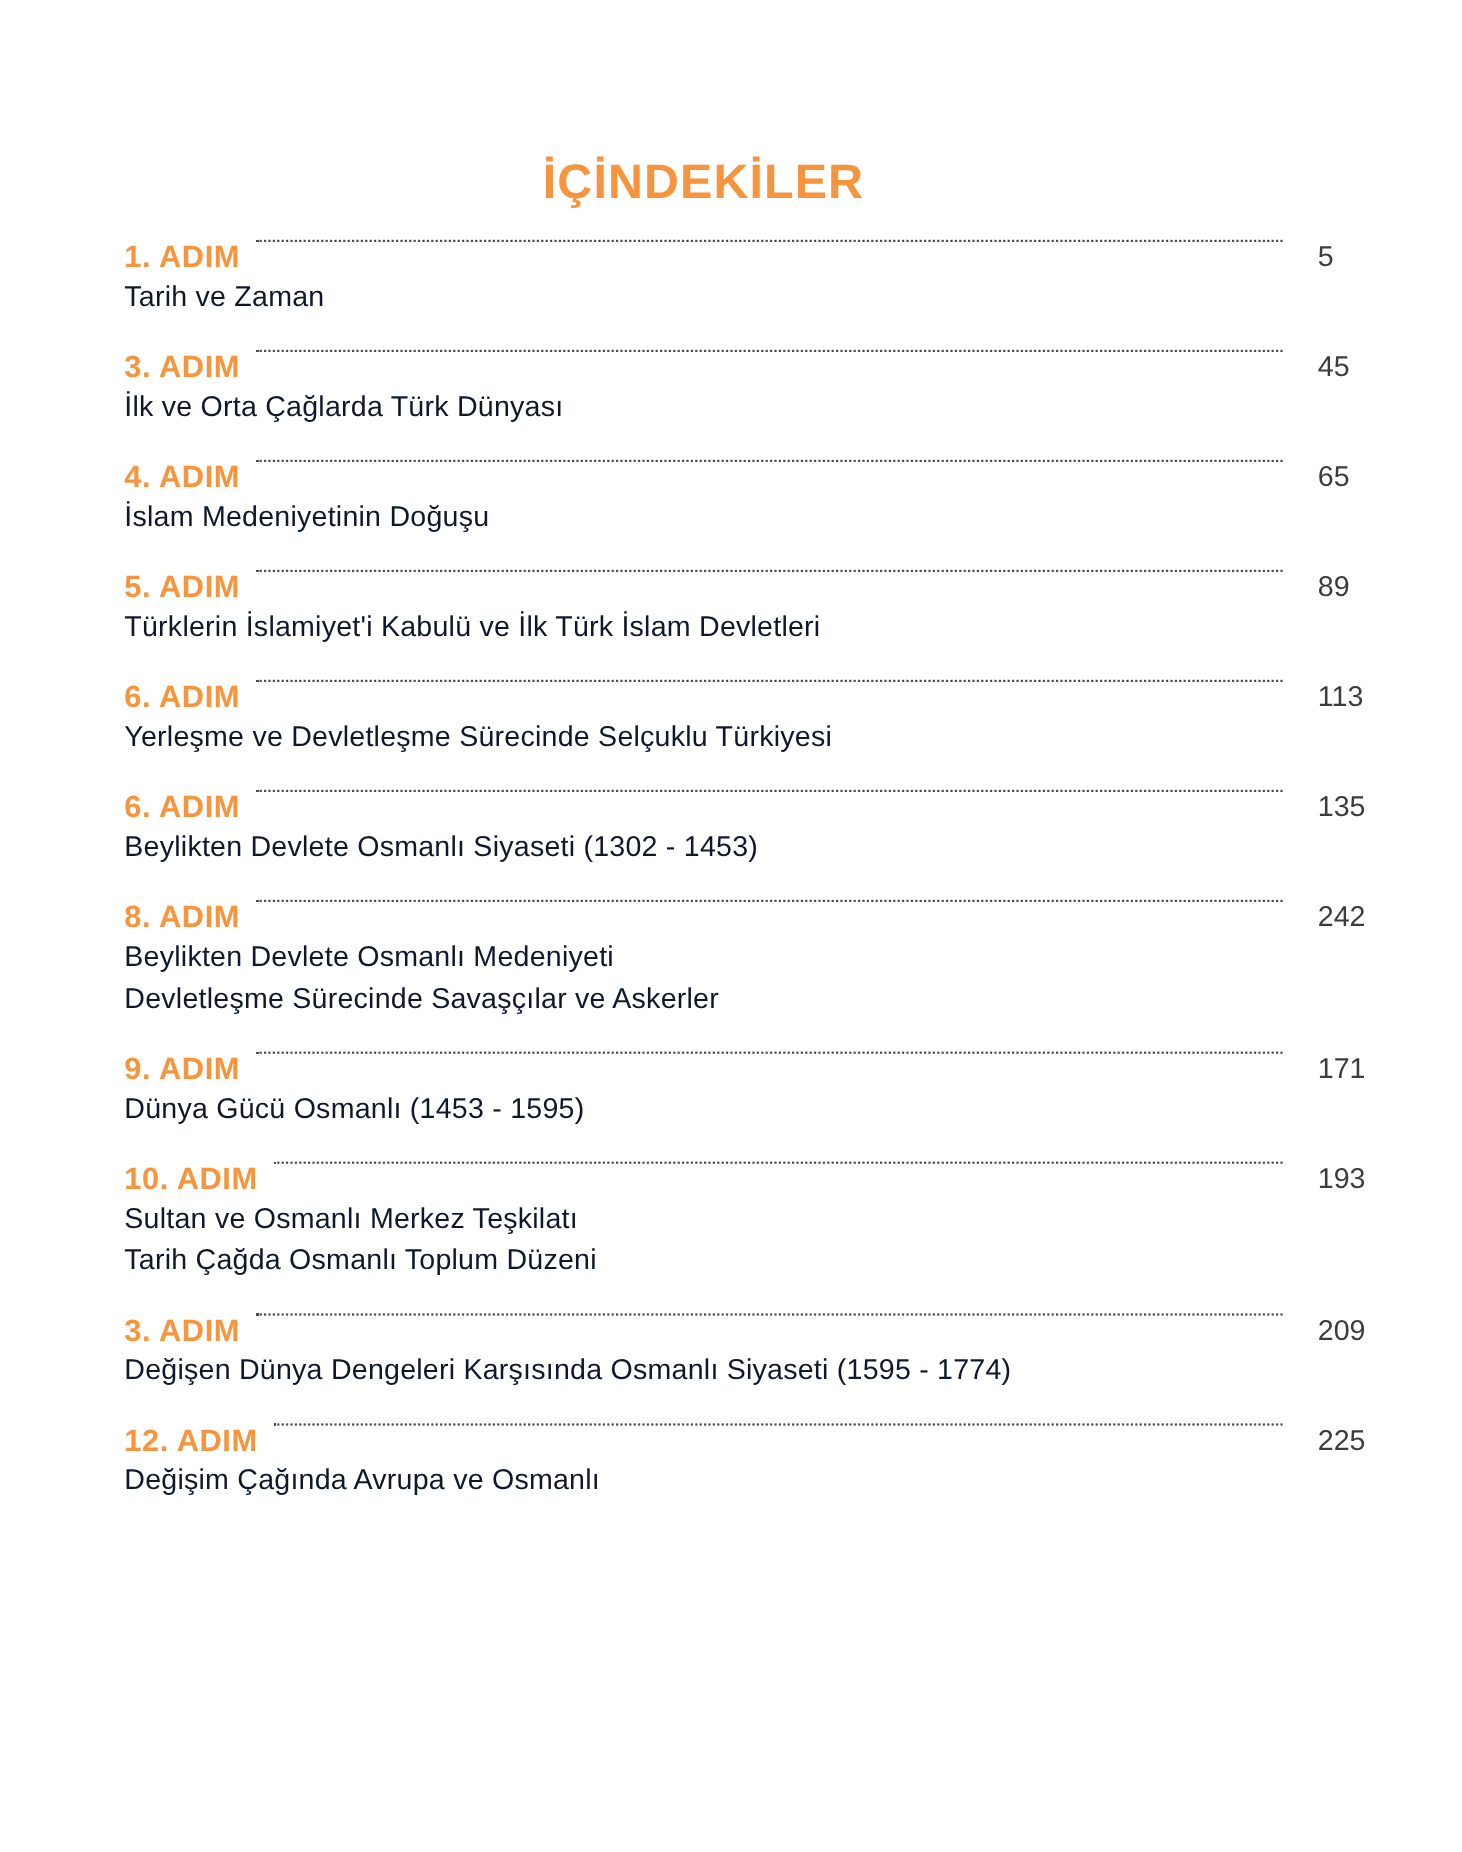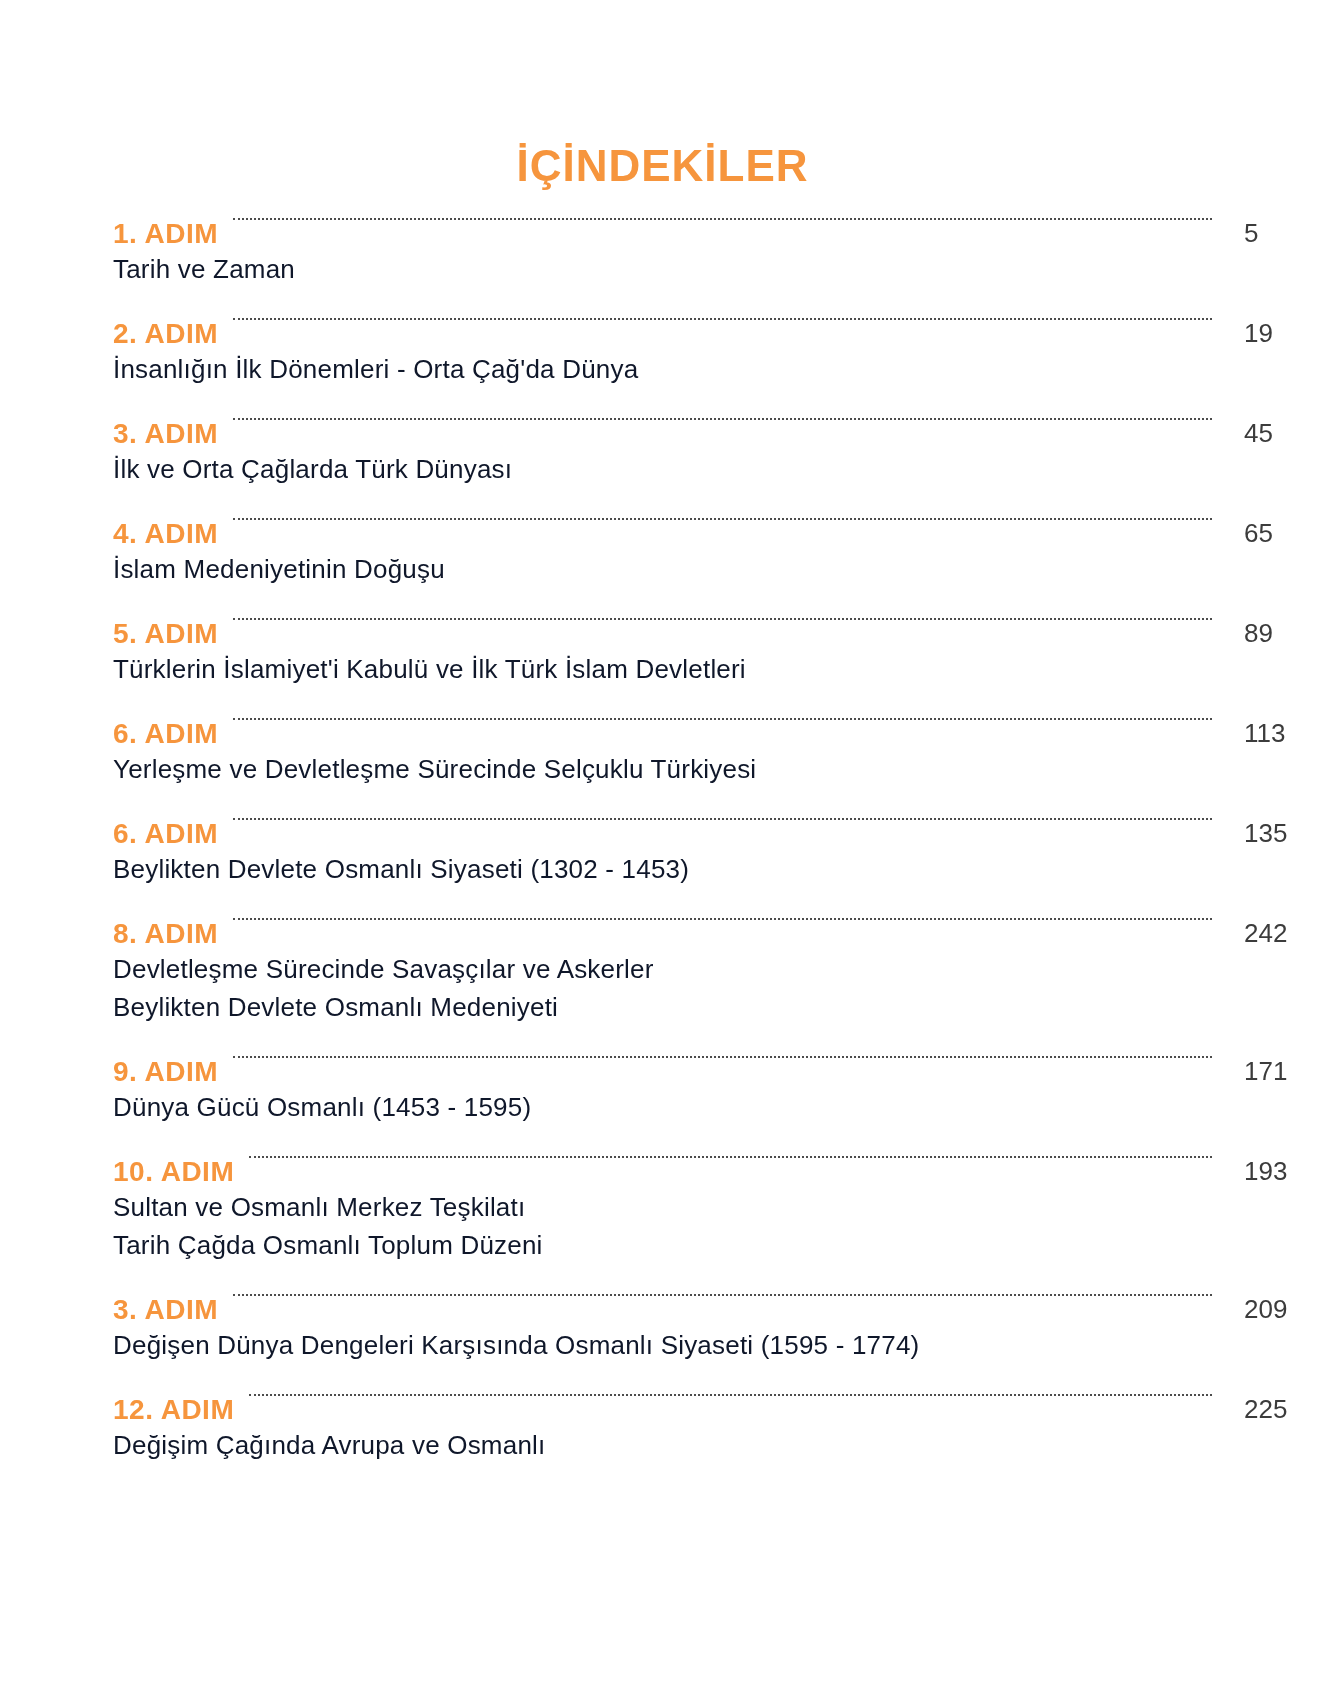--- a/index.html
+++ b/index.html
@@ -11,21 +11,21 @@
     width: 1329px;
     height: 1684px;
     font-family: "Liberation Sans", sans-serif;
     position: relative;
     overflow: hidden;
   }
   .page {
     box-sizing: border-box;
     width: 1329px;
     height: 1684px;
-    padding: 140px 52px 0 113px;
+    padding: 140px 98px 0 113px;
     background: #ffffff;
   }
   .title {
     width: calc(100% - 65px); 
     text-align: center;
     font-size: 44px;
     line-height: 52px;
     font-weight: 700;
     letter-spacing: 1px;
     color: #F6953D;
@@ -87,28 +87,20 @@
   <section class="toc" id="toc-list">
   <div class="entry">
     <div class="entry-row">
       <span class="entry-label">1. ADIM</span>
       <span class="leader"></span>
       <span class="entry-page">5</span>
     </div>
   <div class="entry-subtitle">Tarih ve Zaman</div>
       </div>
 
-  <div class="entry">
-    <div class="entry-row">
-      <span class="entry-label">2. ADIM</span>
-      <span class="leader"></span>
-      <span class="entry-page">19</span>
-    </div>
-  <div class="entry-subtitle">İnsanlığın İlk Dönemleri - Orta Çağ'da Dünya</div>
-      </div>
 
   <div class="entry">
     <div class="entry-row">
       <span class="entry-label">3. ADIM</span>
       <span class="leader"></span>
       <span class="entry-page">45</span>
     </div>
   <div class="entry-subtitle">İlk ve Orta Çağlarda Türk Dünyası</div>
       </div>
 
@@ -147,22 +139,22 @@
     </div>
   <div class="entry-subtitle">Beylikten Devlete Osmanlı Siyaseti (1302 - 1453)</div>
       </div>
 
   <div class="entry">
     <div class="entry-row">
       <span class="entry-label">8. ADIM</span>
       <span class="leader"></span>
       <span class="entry-page">242</span>
     </div>
-  <div class="entry-subtitle">Devletleşme Sürecinde Savaşçılar ve Askerler</div>
-        <div class="entry-subtitle">Beylikten Devlete Osmanlı Medeniyeti</div>
+  <div class="entry-subtitle">Beylikten Devlete Osmanlı Medeniyeti</div>
+        <div class="entry-subtitle">Devletleşme Sürecinde Savaşçılar ve Askerler</div>
       </div>
 
   <div class="entry">
     <div class="entry-row">
       <span class="entry-label">9. ADIM</span>
       <span class="leader"></span>
       <span class="entry-page">171</span>
     </div>
   <div class="entry-subtitle">Dünya Gücü Osmanlı (1453 - 1595)</div>
       </div>

